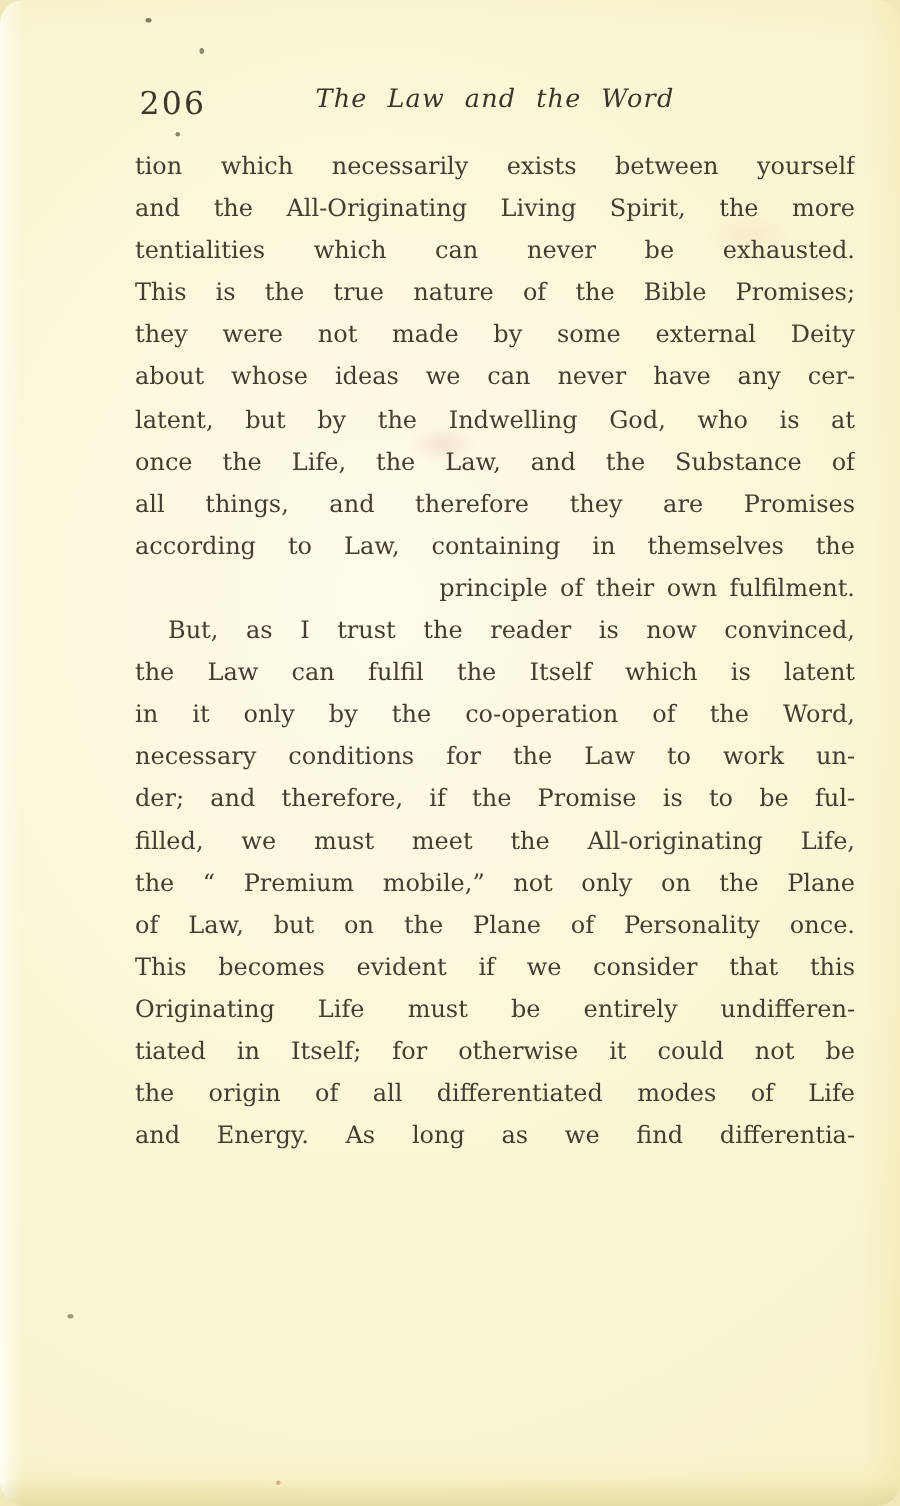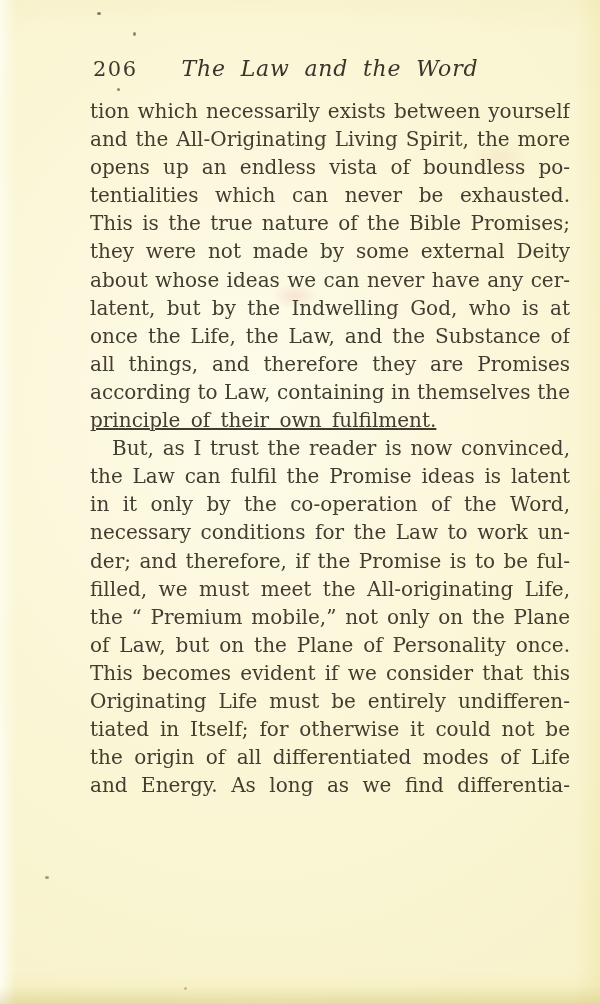--- a/index.html
+++ b/index.html
@@ -14,48 +14,49 @@
     width: 600px; height: 1004px;
     background:
       radial-gradient(120% 85% at 42% 40%, rgba(255,253,240,0.85) 0%, rgba(253,249,222,0.45) 45%, rgba(248,241,200,0.0) 78%),
       linear-gradient(to right, rgba(255,255,250,0.85) 0px, rgba(255,255,250,0.0) 16px),
       linear-gradient(to left, rgba(236,226,160,0.45) 0px, rgba(236,226,160,0.0) 26px),
       linear-gradient(to top, rgba(238,229,160,0.50) 0px, rgba(238,229,160,0.0) 34px),
       linear-gradient(to bottom, rgba(240,233,180,0.40) 0px, rgba(240,233,180,0.0) 30px),
       #f8f3cd;
     color: #423b2e;
     overflow: hidden;
+    border-radius: 16px;
   }
   .header {
     position: absolute;
     top: 56px; left: 90px; width: 480px; height: 32px;
   }
   .page-number {
     position: absolute; left: 3px; top: 1px;
     font-size: 21px; letter-spacing: 1.5px; color: #3e382c;
   }
   .page-title {
     position: absolute; left: 0; right: 0; top: 0;
     text-align: center;
     font-style: italic;
-    font-size: 22px;
+    font-size: 17px;
     letter-spacing: 0.8px;
     word-spacing: 7px;
     color: #3b342a;
   }
   .body-text {
     position: absolute;
     top: 97px; left: 90px; width: 480px;
-    font-size: 20px;
+    font-size: 16px;
     line-height: 28.1px;
     color: #433c30;
   }
   .line { height: 28.1px; overflow: hidden; }
   .line.just { text-align: justify; text-align-last: justify; }
-  .line:not(.just) { text-align: left; word-spacing: 0.2em; text-decoration: underline; }
+  .line:not(.just) { text-align: right; word-spacing: 0.2em; }
   .line.indent { text-indent: 22px; }
   .it { }
   .speck { position: absolute; border-radius: 50%; }
   .speck.s1 { left: 97px;  top: 12px;  width: 4px; height: 3px; background: rgba(90,82,62,0.75); }
   .speck.s2 { left: 133px; top: 32px;  width: 3px; height: 4px; background: rgba(95,88,66,0.70); }
   .speck.s3 { left: 117px; top: 88px;  width: 3px; height: 3px; background: rgba(80,73,55,0.65); }
   .speck.s4 { left: 45px;  top: 876px; width: 4px; height: 3px; background: rgba(100,92,70,0.60); }
   .speck.s5 { left: 184px; top: 987px; width: 3px; height: 3px; background: rgba(205,140,90,0.65); }
   .smudge {
     position: absolute; left: 272px; top: 283px; width: 46px; height: 26px;
@@ -86,34 +87,33 @@
 
   <div class="header">
     <span class="page-number">206</span>
     <span class="page-title">The Law and the Word</span>
   </div>
 
   <div class="body-text">
       <div class="paragraph">
         <div class="line just"><span>tion which necessarily exists between yourself</span></div>
         <div class="line just"><span>and the All-Originating Living Spirit, the more</span></div>
-        <div class="line just"><span>opens up an endless vista of boundless po-</span></div>
         <div class="line just"><span>tentialities which can never be exhausted.</span></div>
         <div class="line just"><span>This is the true nature of the Bible Promises;</span></div>
         <div class="line just"><span>they were not made by some external Deity</span></div>
         <div class="line just"><span>about whose ideas we can never have any cer-</span></div>
         <div class="line just"><span>latent, but by the Indwelling God, who is at</span></div>
         <div class="line just"><span>once the Life, the Law, and the Substance of</span></div>
         <div class="line just"><span>all things, and therefore they are Promises</span></div>
         <div class="line just"><span>according to Law, containing in themselves the</span></div>
         <div class="line"><span>principle of their own fulfilment.</span></div>
       </div>
       <div class="paragraph">
         <div class="line just indent"><span>But, as I trust the reader is now convinced,</span></div>
-        <div class="line just"><span>the Law can fulfil the Promise ideas is latent</span></div>
+        <div class="line just"><span>the Law can fulfil the Itself which is latent</span></div>
         <div class="line just"><span>in it only by the co-operation of the Word,</span></div>
         <div class="line just"><span>necessary conditions for the Law to work un-</span></div>
         <div class="line just"><span>der; and therefore, if the Promise is to be ful-</span></div>
         <div class="line just"><span>filled, we must meet the All-originating Life,</span></div>
         <div class="line just"><span>the “ Premium mobile,” not only on the Plane</span></div>
         <div class="line just"><span>of Law, but on the Plane of Personality once.</span></div>
         <div class="line just"><span>This becomes evident if we consider that this</span></div>
         <div class="line just"><span>Originating Life must be </span><span class="it">entirely undifferen-</span></div>
         <div class="line just"><span class="it">tiated</span><span> in Itself; for otherwise it could not be</span></div>
         <div class="line just"><span>the origin of all differentiated modes of Life</span></div>

